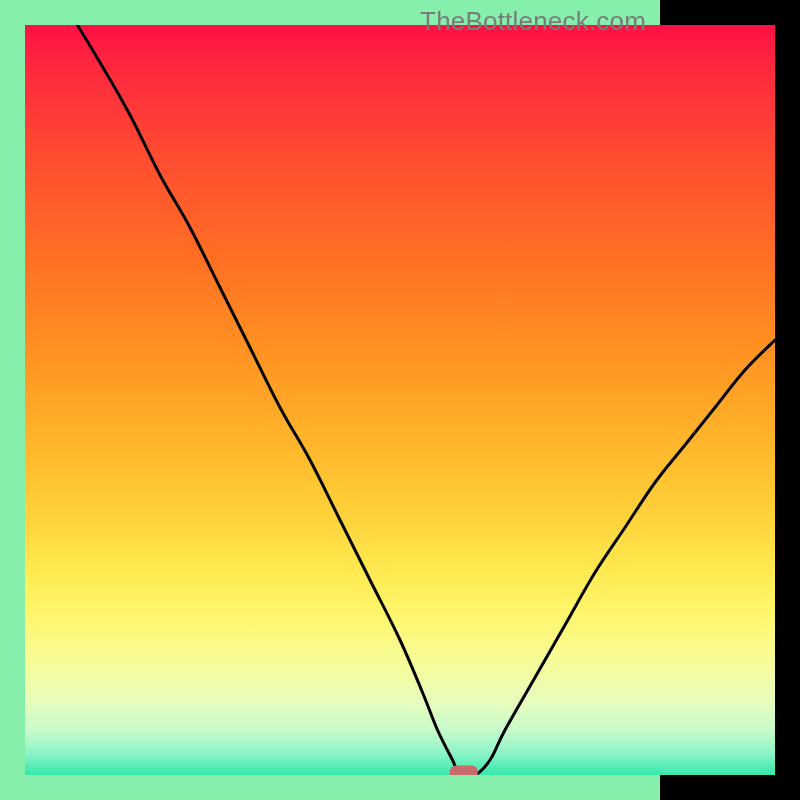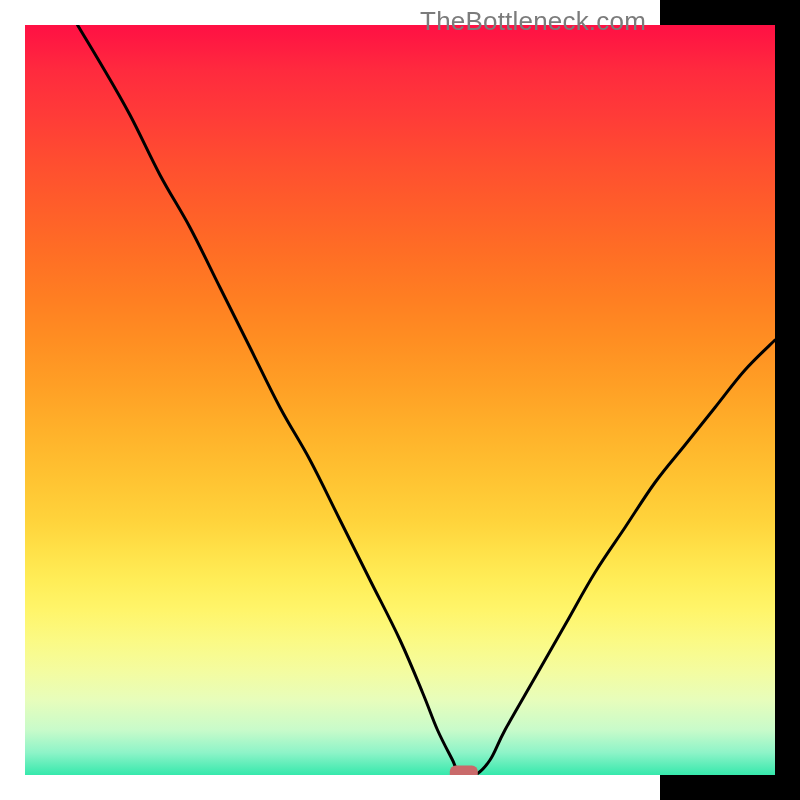--- a/index.html
+++ b/index.html
@@ -8,21 +8,21 @@
     width: 800px;
     height: 800px;
     background: #000;
     overflow: hidden;
     font-family: Arial, Helvetica, sans-serif;
   }
   .frame {
     position: relative;
     width: 660px;
     height: 800px;
-    background: #ffffff;
+    background: #86efac;
   }
   .watermark {
     position: absolute;
     top: 6px;
     right: 14px;
     color: #7b7b7b;
     font-size: 26px;
     font-weight: 500;
     letter-spacing: 0.2px;
     z-index: 3;

